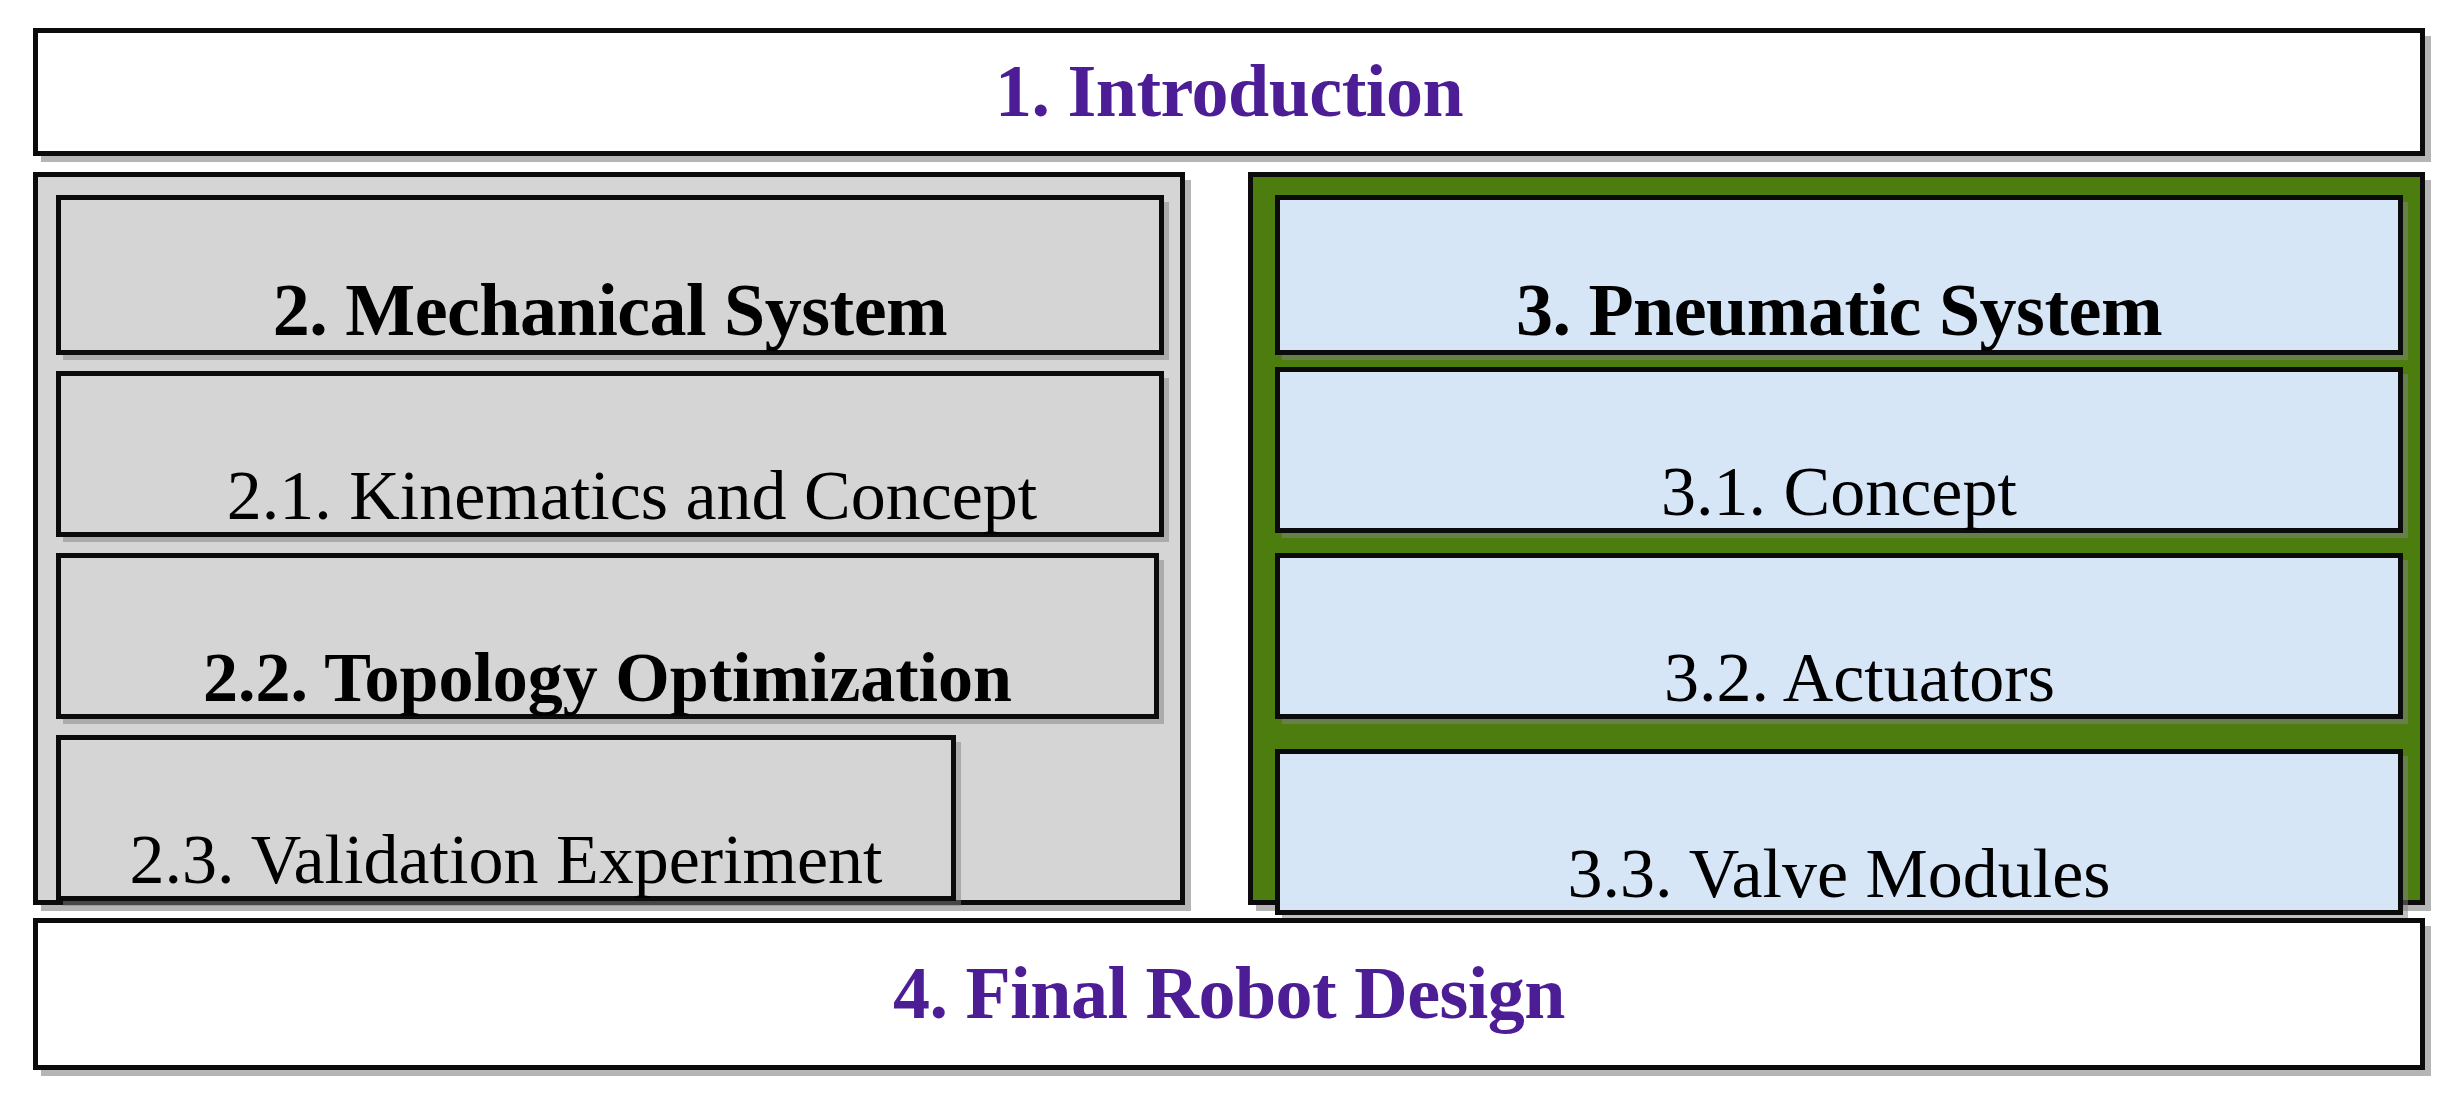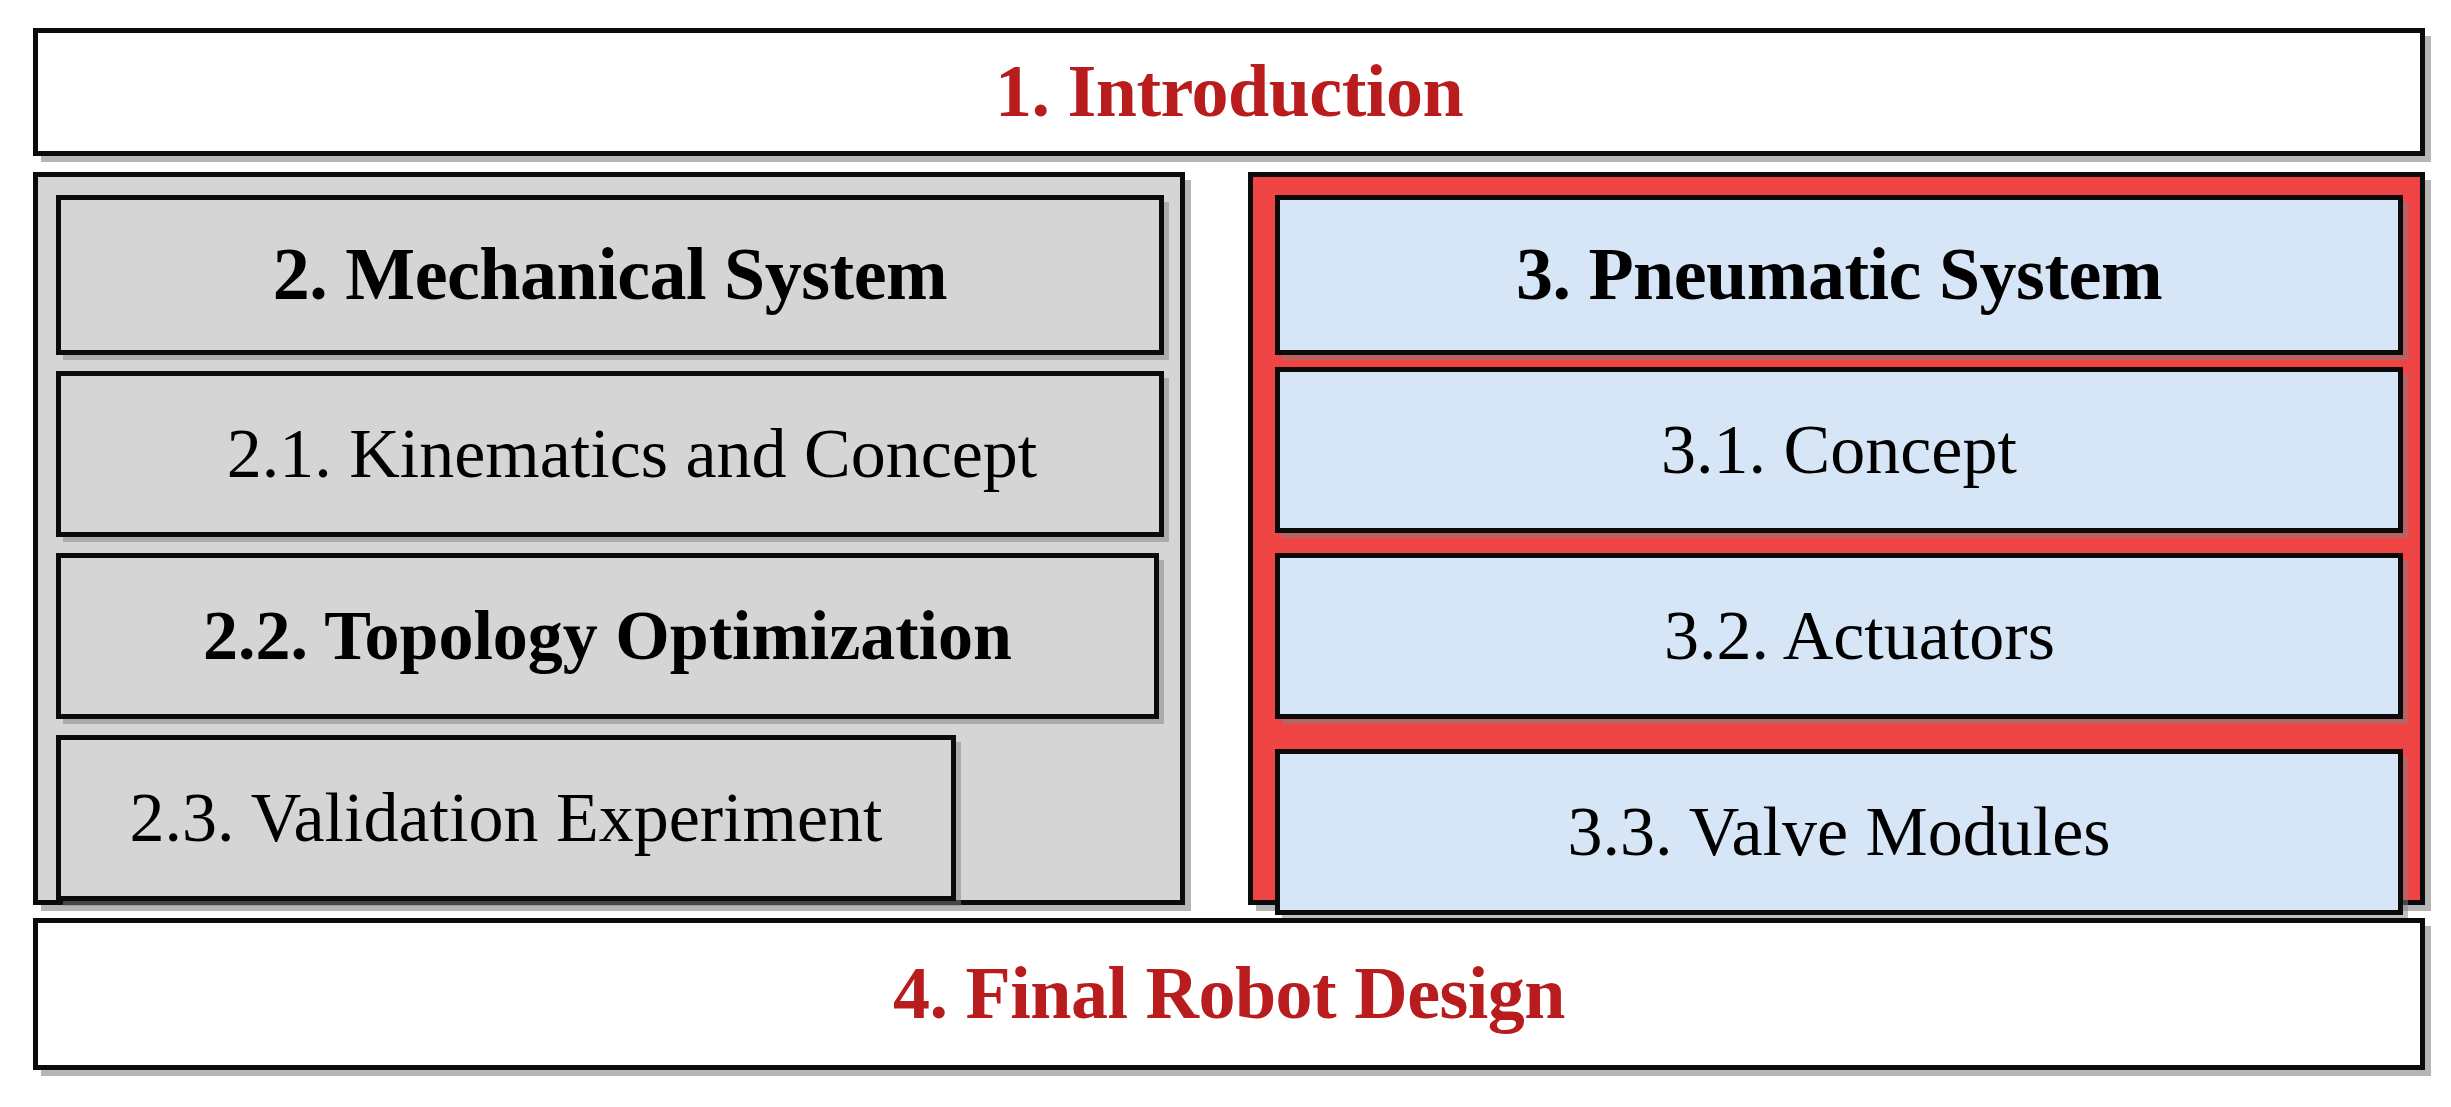--- a/index.html
+++ b/index.html
@@ -20,50 +20,50 @@
 
   
   .box {
     position: absolute;
     box-sizing: border-box;
     border: 5px solid #0b0b0b;
     display: flex;
     align-items: center;
     justify-content: center;
     text-align: right;
-    color: #b91c1c;
+    color: #4c1d95;
     line-height: 1.05;
     box-shadow: 7px 7px 0 -1px rgba(120,120,120,0.55);
   }
 
   
   .banner {
     background: #ffffff;
     font-weight: bold;
     font-size: 74px;
     letter-spacing: -0.5px;
   }
 
   
   .column {
     position: absolute;
     box-sizing: border-box;
     border: 5px solid #0b0b0b;
     box-shadow: 7px 7px 0 -1px rgba(120,120,120,0.55);
   }
   .column.gray  { background: #d5d5d5; }
-  .column.blue  { background: #ef4444; }
+  .column.blue  { background: #4d7c0f; }
 
   
   .cell {
     position: absolute;
     box-sizing: border-box;
     border: 5px solid #0b0b0b;
     display: flex;
-    align-items: center;
+    align-items: flex-end;
     justify-content: center;
     text-align: center;
     color: #000000;
     line-height: 1.05;
     font-size: 70px;
     box-shadow: 6px 6px 0 -1px rgba(130,130,130,0.5);
   }
   .cell.gray { background: #d5d5d5; }
   .cell.blue { background: #d6e6f7; }
   .cell.head { font-weight: bold; font-size: 74px; letter-spacing: -0.5px; }

